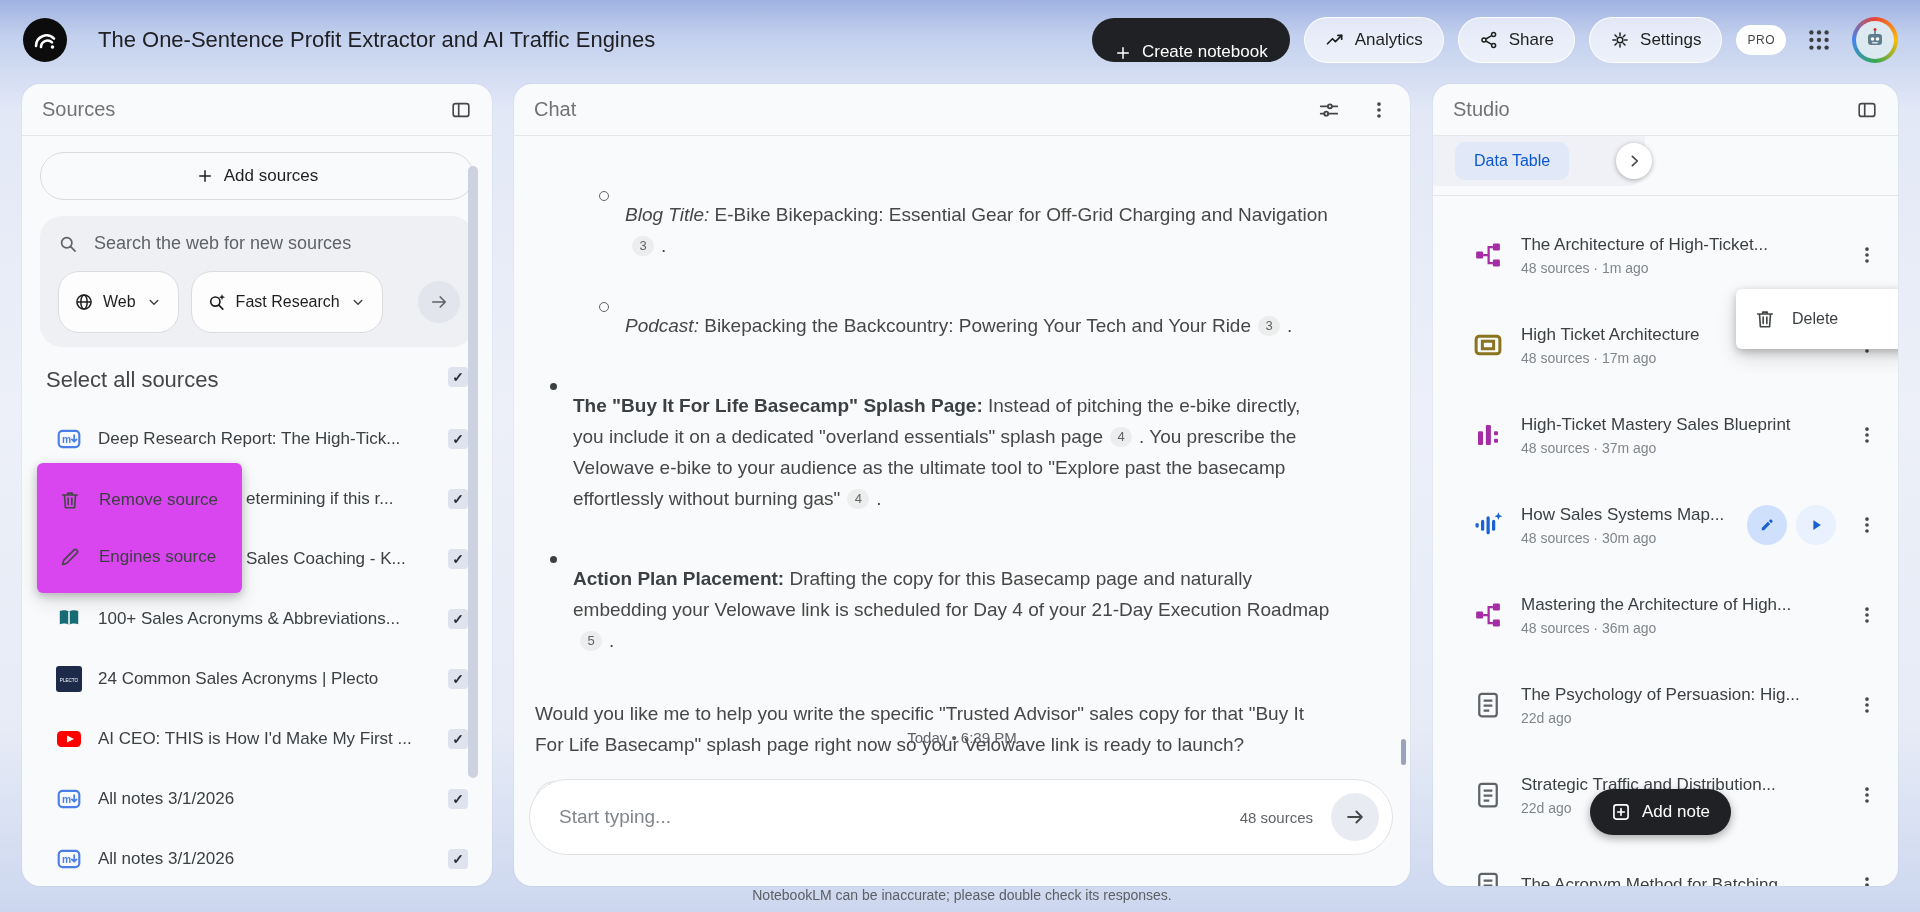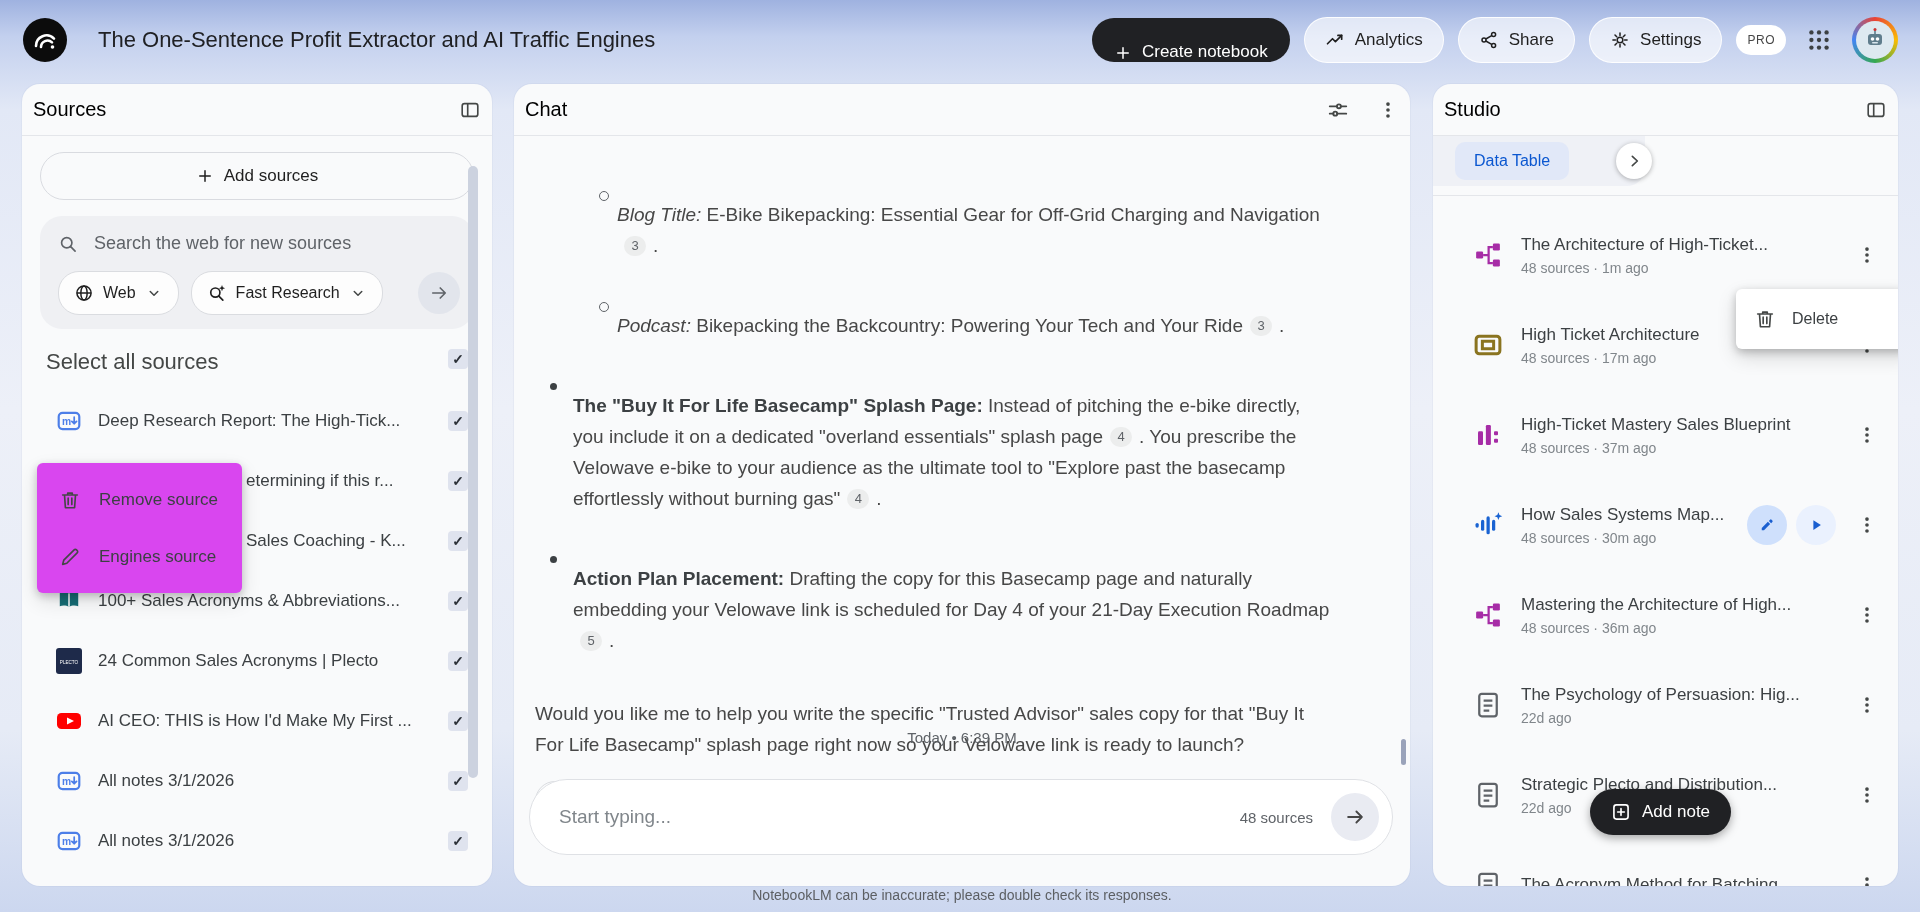--- a/index.html
+++ b/index.html
@@ -16,49 +16,49 @@
   .btn-dark{display:flex;align-items:flex-end;gap:10px;background:#202124;color:#fff;border-radius:24px;height:44px;padding:0 22px;font-size:17px;cursor:pointer}
   .pillbtn{display:flex;align-items:center;gap:10px;background:rgba(255,255,255,.62);border:1px solid rgba(255,255,255,.9);border-radius:24px;height:44px;padding:0 20px;font-size:17px;color:#1f1f1f;cursor:pointer}
   .pro{background:#fff;border-radius:16px;padding:8px 11px;font-size:12px;color:#474747;letter-spacing:.5px}
   .avatar{width:46px;height:46px;border-radius:50%;background:conic-gradient(#ea4335,#fbbc04,#34a853,#4285f4,#ea4335);display:flex;align-items:center;justify-content:center;cursor:pointer}
   .avatar-inner{width:38px;height:38px;border-radius:50%;background:#dde9f0;display:flex;align-items:center;justify-content:center;overflow:hidden}
   
   .panel{position:absolute;top:84px;height:802px;background:#f9fafb;border-radius:18px;overflow:hidden;box-shadow:0 0 0 1px rgba(100,120,160,.05)}
   #sources{left:22px;width:470px}
   #chatpanel{left:514px;width:896px}
   #studio{left:1433px;width:465px}
-  .panel-head{height:51px;display:flex;align-items:center;justify-content:space-between;padding:0 11px;font-size:20px;color:#000000}
+  .panel-head{height:51px;display:flex;align-items:center;justify-content:space-between;padding:0 20px;font-size:20px;color:#737373}
   .hd-div{border-bottom:1px solid #e4e6ea}
   .head-icons{display:flex;align-items:center;gap:28px;color:#444746}
   
   .add-btn{margin:16px 18px 0;height:46px;border:1px solid #d9dbe0;border-radius:24px;display:flex;align-items:center;justify-content:center;gap:10px;font-size:17px;color:#1f1f1f;cursor:pointer}
   .searchbox{margin:16px 18px 0;background:#eff0f3;border-radius:22px;padding:16px 14px 14px 18px}
   .search-row{display:flex;align-items:center;gap:14px;color:#5f6368}
   .search-row input{flex:1;border:none;outline:none;background:transparent;font-size:18px;color:#3c4043;font-family:inherit}
   .search-row input::placeholder{color:#5f6368}
   .chips-row{display:flex;align-items:center;gap:12px;margin-top:16px}
-  .chip{display:flex;align-items:center;gap:9px;background:#fdfdfd;border:1px solid #dadce0;border-radius:21px;height:42px;padding:0 15px;font-size:16px;color:#1f1f1f;cursor:pointer}
+  .chip{display:flex;align-items:center;gap:9px;background:#fdfdfd;border:1px solid #dadce0;border-radius:21px;height:42px;padding:9px 15px;font-size:16px;color:#1f1f1f;cursor:pointer}
   .search-go{margin-left:auto;width:42px;height:42px;border-radius:50%;background:#e2e5ec;display:flex;align-items:center;justify-content:center;color:#5f6368;cursor:pointer}
   .select-row{display:flex;align-items:flex-start;justify-content:space-between;padding:0 24px;margin-top:20px;height:34px;font-size:22px;color:#444746}
   .src-list{margin-top:8px}
   .src-row{display:flex;align-items:center;height:60px;padding:0 24px 0 34px;gap:16px}
   .src-row .s-title{flex:1;font-size:17px;color:#3c4043;white-space:nowrap;overflow:hidden}
   .src-row.cut{padding-left:224px}
   .checkbox{width:20px;height:20px;border-radius:4px;background:#dfe3ee;display:flex;align-items:center;justify-content:center;flex:0 0 auto;cursor:pointer}
   .checkbox::after{content:"✓";font-size:14px;color:#2b3037;font-weight:bold}
   .src-scrollbar{position:absolute;right:14px;top:82px;width:10px;height:612px;border-radius:5px;background:#ccd2df}
   .ctx-menu{position:absolute;left:15px;top:379px;width:205px;background:#d946ef;border-radius:6px;box-shadow:0 3px 8px rgba(0,0,0,.2),0 8px 20px rgba(0,0,0,.12);padding:8px 0;z-index:6}
   .ctx-item{display:flex;align-items:center;gap:18px;height:57px;padding:0 22px;font-size:17px;color:#3c4043;cursor:pointer}
   .ctx-item .ic{color:#444746}
   
   .chat-scroll{padding:44px 70px 0 21px}
   .sb,.b{display:flex;margin-bottom:11px}
   .marker-o{width:8px;height:8px;border:1.8px solid #5f6368;border-radius:50%;margin:11px 0 0 64px;flex:0 0 auto}
   .marker-d{width:7px;height:7px;background:#3c4043;border-radius:50%;margin:12px 0 0 15px;flex:0 0 auto}
-  .sb .txt{margin-left:8px;font-size:19px;line-height:31px;color:#474747;width:712px}
+  .sb .txt{margin-left:16px;font-size:19px;line-height:31px;color:#474747;width:712px}
   .b .txt{margin-left:16px;font-size:19px;line-height:31px;color:#474747;width:762px}
   .lead-i{font-style:italic}
   .lead-b{font-weight:bold;color:#3c4043;font-style:normal}
   .cite{display:inline-flex;justify-content:center;align-items:center;min-width:22px;height:20px;border-radius:10px;background:#eceded;color:#5f6368;font-size:13px;margin:0 7px;vertical-align:2px;cursor:pointer}
   .closing{font-size:19px;line-height:31px;color:#474747;margin-top:23px;width:800px}
   .actions{display:flex;align-items:center;gap:27px;margin-top:21px;color:#444746}
   .save-pill{display:flex;align-items:center;gap:10px;height:40px;padding:0 18px;border:1px solid #dadce0;border-radius:20px;font-size:17px;color:#3c4043;cursor:pointer}
   .rot180{transform:rotate(180deg)}
   .timestamp{position:absolute;left:0;right:0;top:645px;text-align:center;font-size:15px;color:#5f6368}
   .inputbar{position:absolute;left:15px;right:17px;top:695px;height:74px;background:#fff;border:1px solid #dfe1e5;border-radius:38px;display:flex;align-items:center;padding:0 13px 0 27px}
@@ -675,21 +675,21 @@
             </svg>
           </span>
       </div>
       <div class="st-row">
         <span>
             <svg class="i30" viewBox="0 0 24 24" style="color:#5f6368">
               <use href="#sy-doc"></use>
             </svg>
           </span>
         <div class="st-text">
-            <div class="st-title">Strategic Plecto and Distribution...</div>
+            <div class="st-title">Strategic Traffic and Distribution...</div>
             <div class="st-meta">22d ago</div>
           </div>
         <span class="kebab">
             <svg class="i22" viewBox="0 0 24 24">
               <use href="#sy-kebab"></use>
             </svg>
           </span>
       </div>
       <div class="st-row">
         <span>

